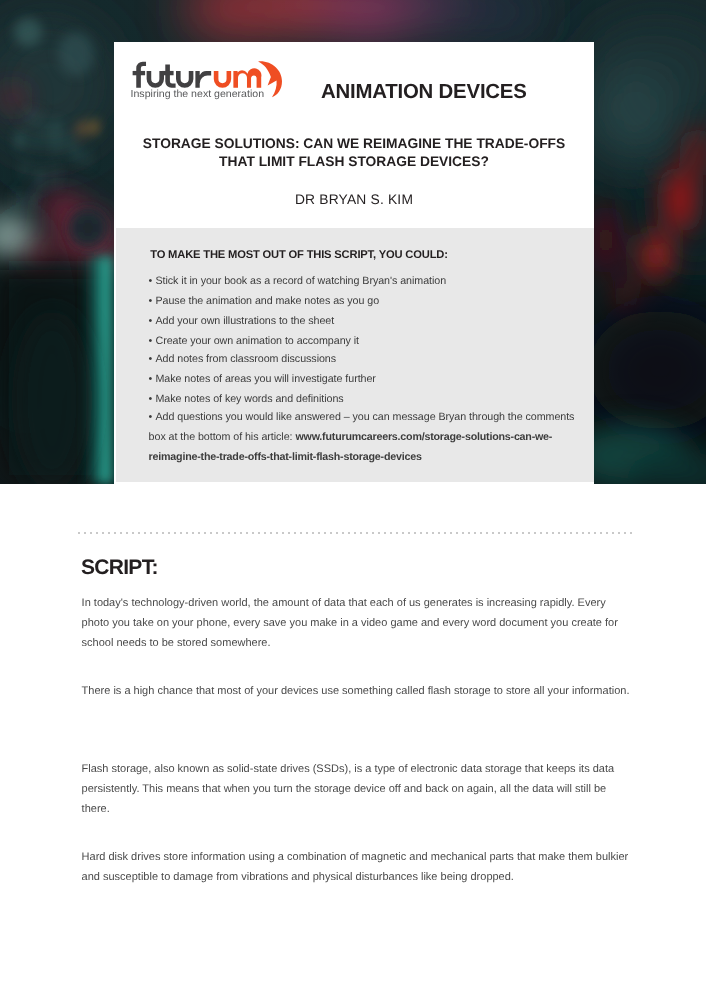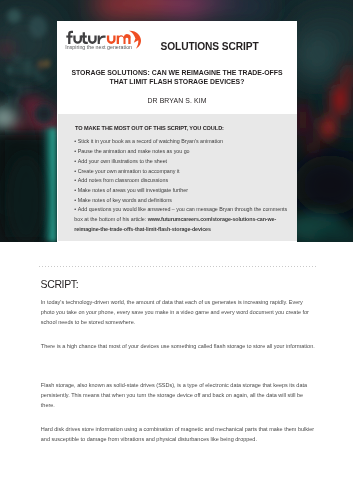--- a/index.html
+++ b/index.html
@@ -15,21 +15,21 @@
   #author{position:absolute;left:0px;top:76.0px;width:240px;text-align:center;font-size:6.9px;color:#231f20;letter-spacing:.1px;}
   #greybox{position:absolute;left:0.5px;top:93.8px;width:239px;height:127.2px;background:#e8e8e8;}
   #gb-title{position:absolute;left:17.6px;top:10.6px;font-size:5.6px;font-weight:bold;letter-spacing:-0.09px;color:#231f20;white-space:nowrap;}
   #bullets{position:absolute;left:16.8px;top:23.1px;width:240px;font-size:5.35px;line-height:9.7px;color:#3c3c3c;letter-spacing:-0.025px;}
   #bullets .b{white-space:nowrap;}
   #bullets .dot{margin-right:1.6px;}
   #bullets .url{font-weight:bold;letter-spacing:-0.105px;}
   #dots{position:absolute;left:38.9px;top:265.6px;width:277px;height:1px;
         background-image:linear-gradient(to right,#c9c9c9 0 1px,transparent 1px 3px);
         background-size:3px 1px;}
-  #scripth{position:absolute;left:40.5px;top:277.7px;font-size:10.5px;font-weight:normal;letter-spacing:-0.35px;color:#231f20;}
+  #scripth{position:absolute;left:40.5px;top:277.7px;font-size:10.5px;font-weight:bold;letter-spacing:-0.35px;color:#231f20;}
   .para{position:absolute;left:40.8px;width:274px;font-size:5.5px;line-height:10px;color:#4a4a4a;}
 </style>
 </head>
 <body>
 
 <div id="page">
   <div id="hero">
     <svg viewBox="0 0 353 242" preserveAspectRatio="none">
       <defs>
         <filter id="bl8" x="-60%" y="-60%" width="220%" height="220%">
@@ -139,21 +139,21 @@
           <path d="M240.9 117 V55 h16 v16 A28 28 0 0 1 285 55 h14 V72 h-12 A29 29 0 0 0 256.9 101 V117 Z"></path>
         </g>
         <g fill="#EF4E23">
           <path d="M308.7 55 V85.0 A32 32 0 0 0 372.7 85.0 V55 H355.7 V85.0 A15 15 0 0 1 325.7 85.0 V55 Z"></path>
           <path d="M380.9 117 V55 h15.5 v6 A21.5 21.5 0 0 1 432.6 65 A21.5 21.5 0 0 1 483.4 78 V117 H466.4 V80 A10.5 10.5 0 0 0 446 80 V117 H431 V80 A10.5 10.5 0 0 0 397.9 80 V117 Z"></path>
           <path d="M472 20 C522 16 560 52 560 93 C560 123 544 144 523 152 C536 132 542 110 540 90 L507 109 L519 77 C510 50 495 31 472 20 Z"></path>
         </g>
         <text x="2" y="152" font-family="Liberation Sans, sans-serif" font-size="38" fill="#58595b" textLength="492" lengthAdjust="spacingAndGlyphs">Inspiring the next generation</text>
       </svg>
     </div>
-    <div id="doctype">SOLUTIONS SCRIPT</div>
+    <div id="doctype">ANIMATION DEVICES</div>
     <div id="title">
         <div>STORAGE SOLUTIONS: CAN WE REIMAGINE THE TRADE-OFFS</div>
         <div>THAT LIMIT FLASH STORAGE DEVICES?</div>
       </div>
     <div id="author">DR BRYAN S. KIM</div>
     <div id="greybox">
       <div id="gb-title">TO MAKE THE MOST OUT OF THIS SCRIPT, YOU COULD:</div>
       <div id="bullets">
           <div class="b"><span class="dot">•</span><span>Stick it in your book as a record of watching Bryan's animation</span></div>
           <div class="b"><span class="dot">•</span><span>Pause the animation and make notes as you go</span></div>

